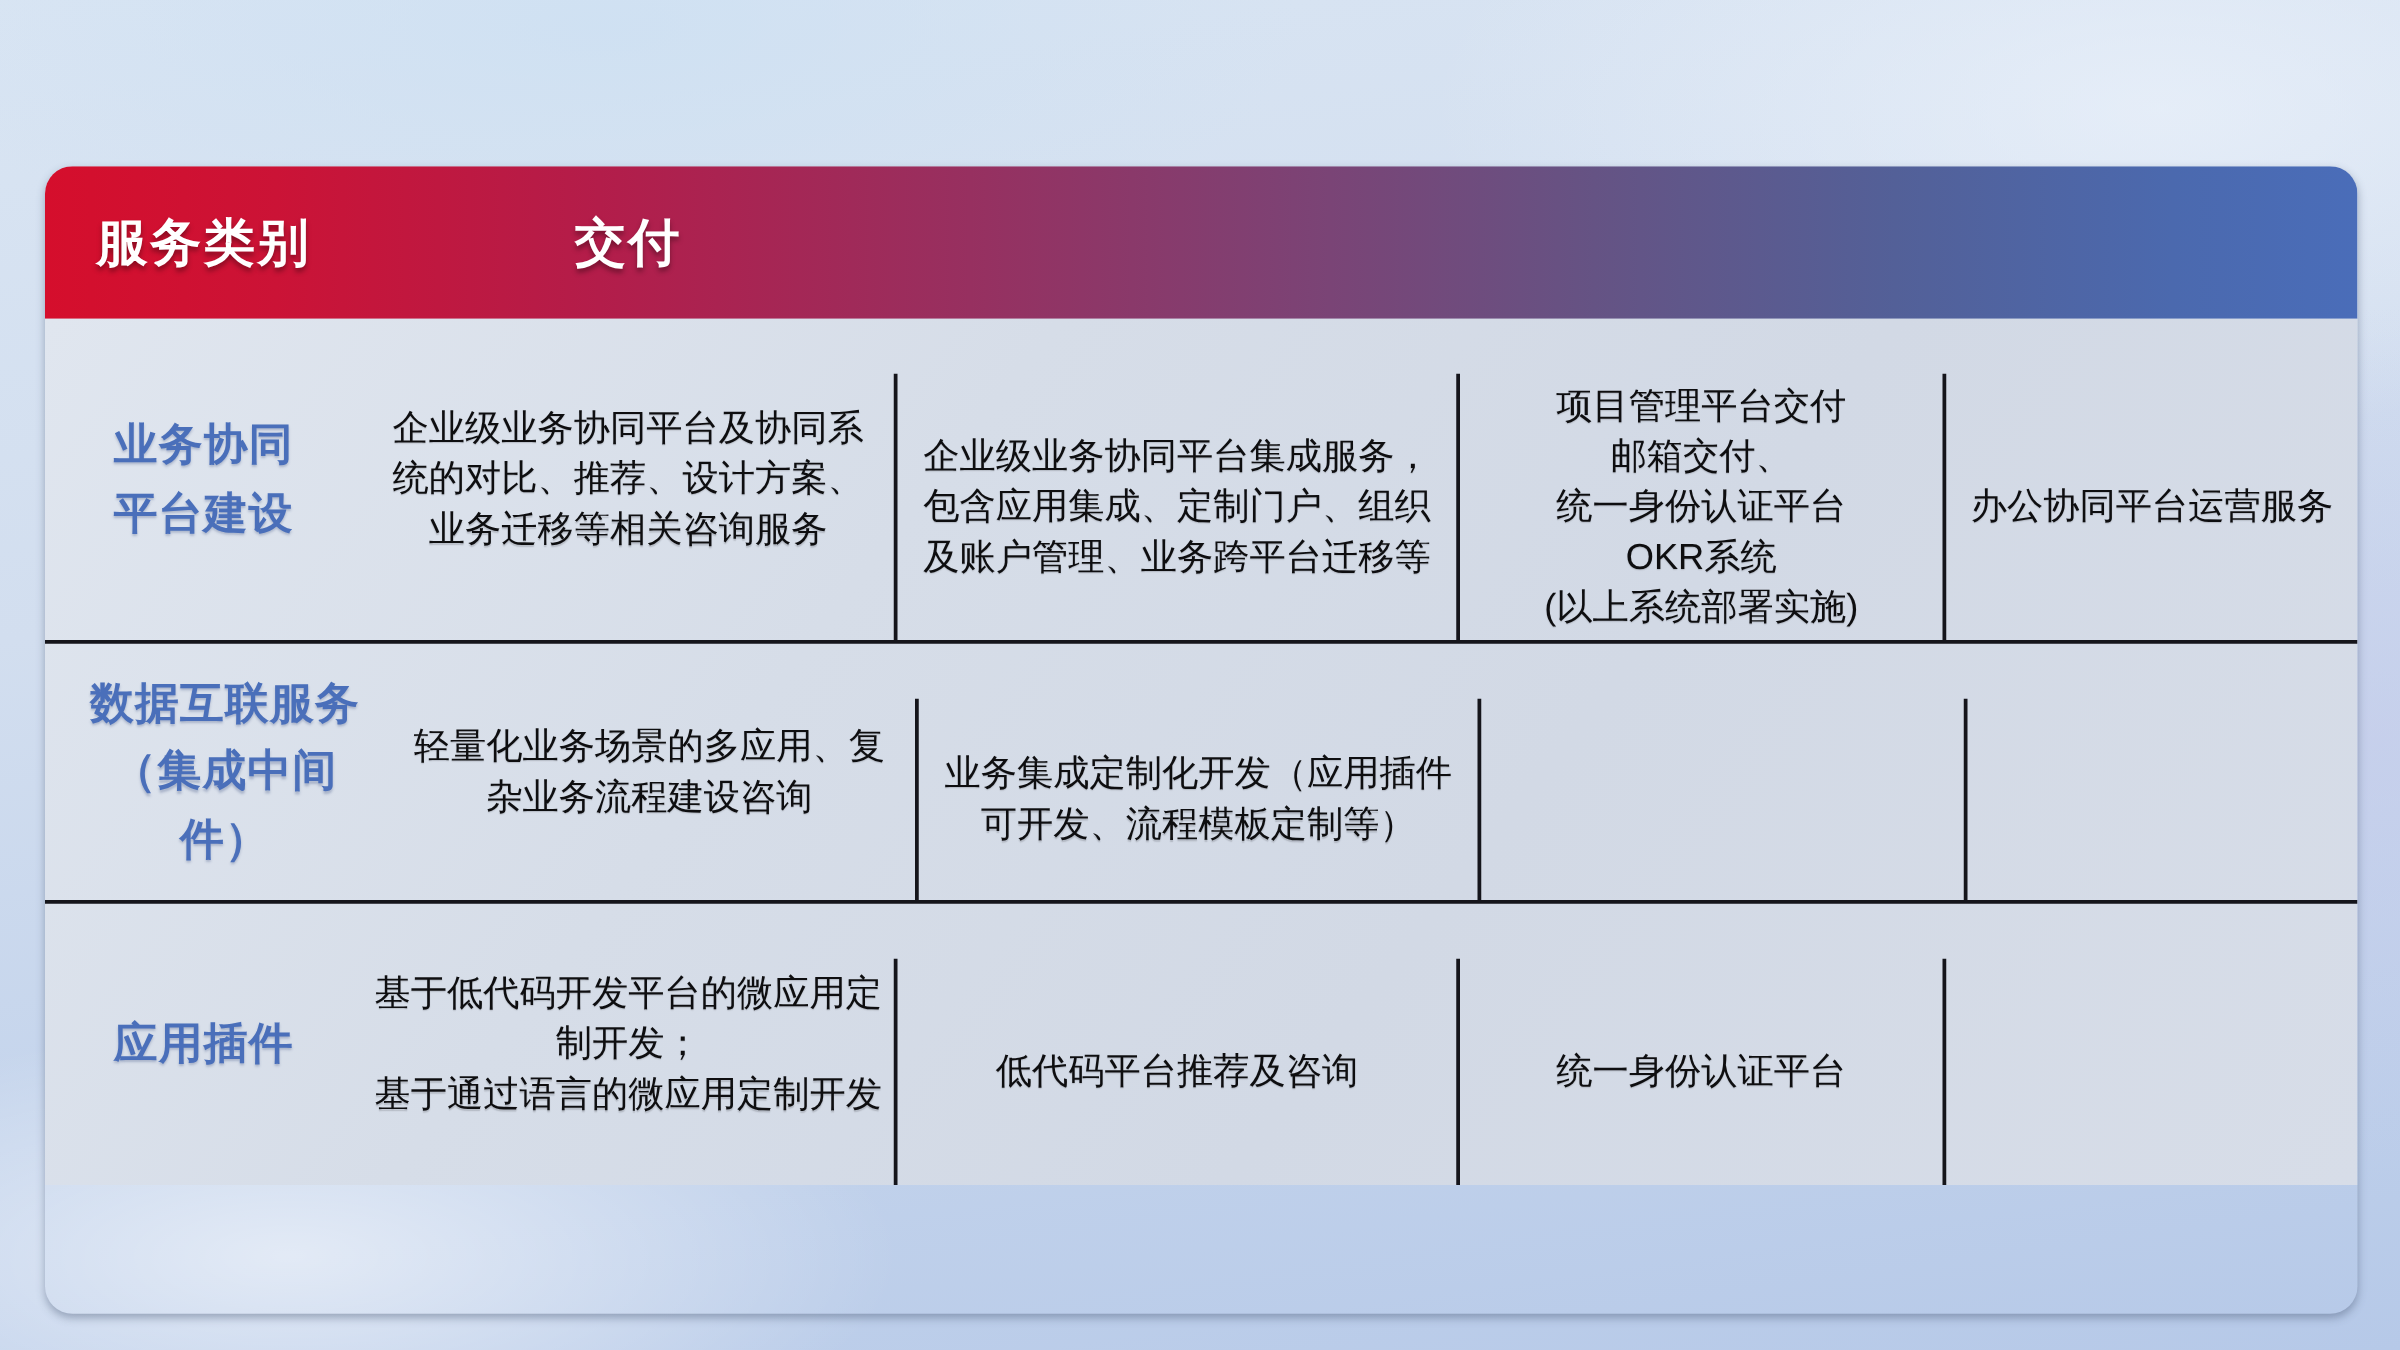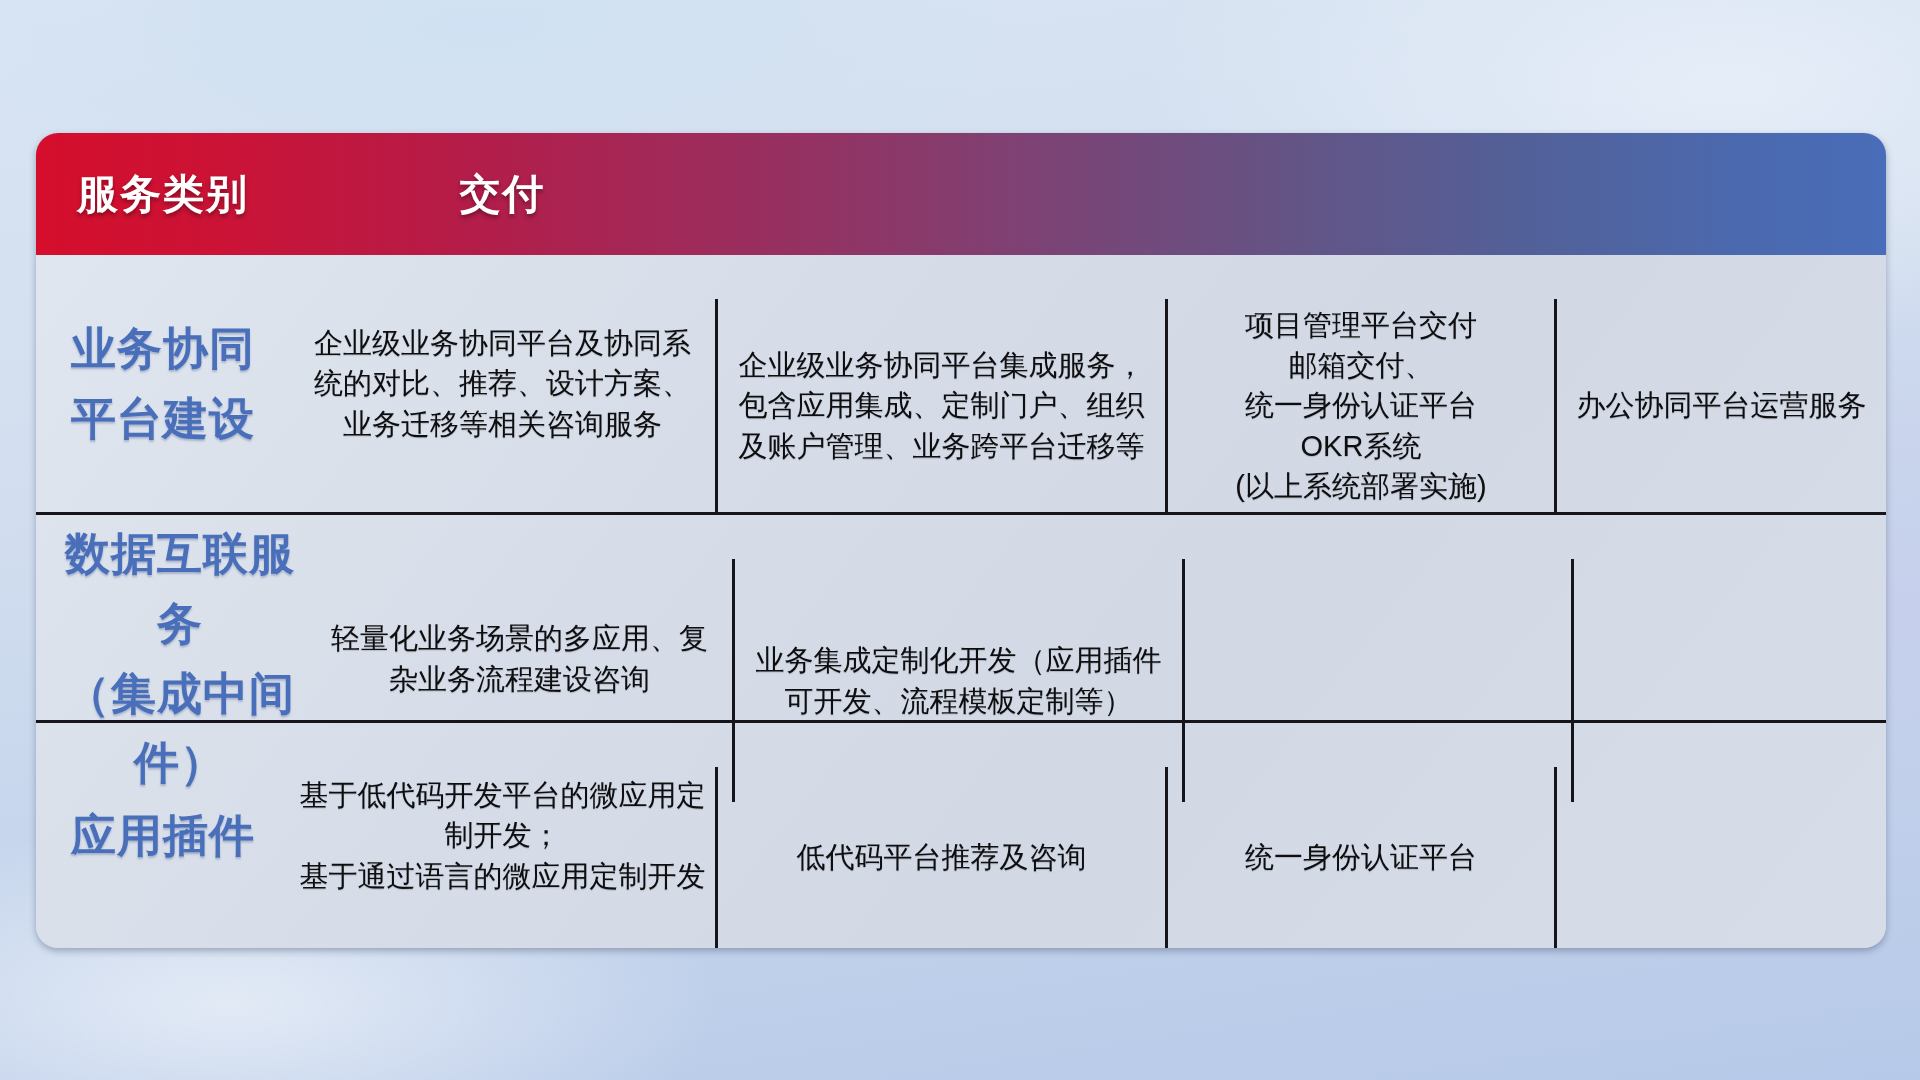--- a/index.html
+++ b/index.html
@@ -15,21 +15,21 @@
       radial-gradient(ellipse 700px 260px at 12% 93%, rgba(255,255,255,0.55), rgba(255,255,255,0) 70%),
       radial-gradient(ellipse 900px 400px at 90% 8%, rgba(238,244,252,0.65), rgba(238,244,252,0) 65%),
       radial-gradient(ellipse 600px 500px at 99% 55%, rgba(198,203,235,0.55), rgba(198,203,235,0) 70%),
       radial-gradient(ellipse 800px 300px at 25% 2%, rgba(205,224,242,0.8), rgba(205,224,242,0) 70%),
       linear-gradient(172deg, #d9e5f3 0%, #d2deef 38%, #c4d4ec 68%, #b6c9e8 100%);
   }
 
   .table-card {
     position: absolute;
     left: 36px; top: 133px;
-    width: 1850px; height: 815px;
+    width: 1850px; height: 918px;
     border-radius: 22px;
     overflow: hidden;
     box-shadow: 0 3px 7px rgba(75, 90, 120, 0.45);
   }
 
   .thead {
     display: grid;
     grid-template-columns: 254px 425px 450px 389px 332px;
     height: 122px;
     background: linear-gradient(90deg,
@@ -63,21 +63,21 @@
     white-space: pre-line;
     padding: 4px 8px;
     color: #0e0e10;
     font-size: 29px;
     line-height: 1.38;
     text-shadow: 0 1px 1px rgba(20,20,30,0.18);
   }
   .trow .cell:nth-child(n+3) { border-left: 3px solid #15151b; margin-top: 44px; }
   .cell.category {
     color: #4a6fba;
-    font-size: 45px; font-weight: 700;
+    font-size: 35px; font-weight: 700;
     line-height: 1.55;
     letter-spacing: 1px;
     text-shadow: 0 2px 2px rgba(55,75,125,0.3);
     padding: 4px 2px;
   }
 </style>
 </head>
 <body>
 
 <div class="stage">

